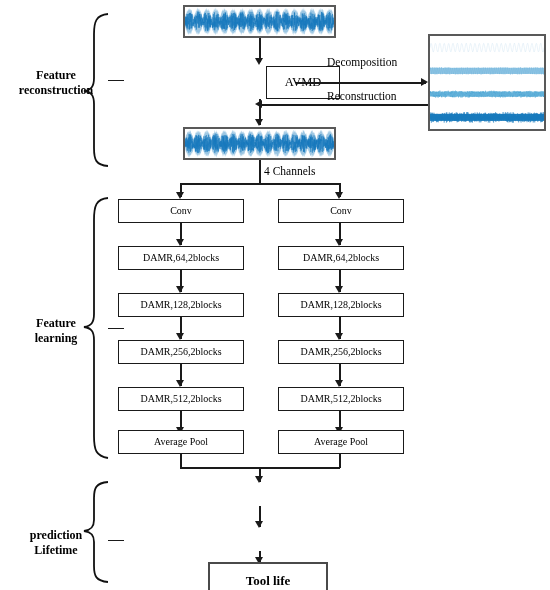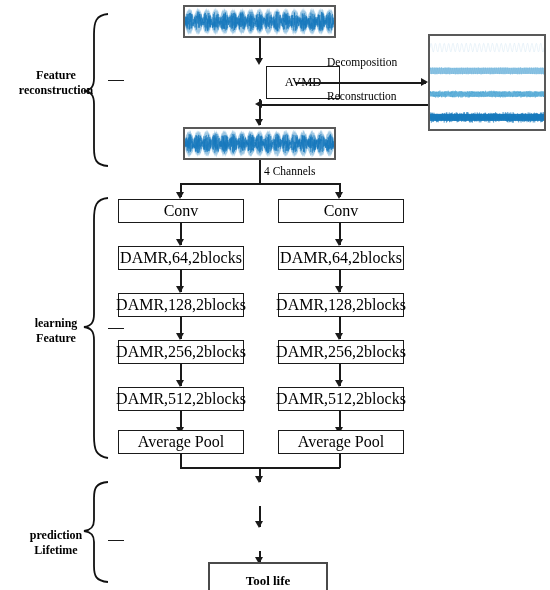--- a/index.html
+++ b/index.html
@@ -3,21 +3,21 @@
 <meta charset="utf-8">
 <style>
   html,body{margin:0;padding:0;background:#ffffff;}
   body{width:550px;height:590px;position:relative;overflow:hidden;
        font-family:"Liberation Serif","DejaVu Serif",serif;color:#000;}
   .stage{position:absolute;left:0;top:0;width:550px;height:590px;}
 
   
   .box{position:absolute;box-sizing:border-box;background:#fff;
        border:1px solid #1a1a1a;display:flex;align-items:center;
-       justify-content:center;font-size:16px;line-height:1;white-space:nowrap;}
+       justify-content:center;font-size:10px;line-height:1;white-space:nowrap;}
   .box.thick{border:2px solid #4a4a4a;}
   .box.bold{font-weight:bold;font-size:13px;}
   .box.avmd{font-size:12.5px;}
 
   
   .sigbox{position:absolute;box-sizing:border-box;background:#fff;
           border:2px solid #595959;overflow:hidden;}
   .sigbox svg{display:block;width:100%;height:100%;}
 
   
@@ -51,22 +51,22 @@
     <div>reconstruction</div>
   </div>
   <div class="ln hln" style="left:108px;top:80px;width:16px;"></div>
   <div class="brace" style="left:82px;top:12px;">
     <svg width="28" height="156" viewBox="0 0 28 156">
       <path d="M26 2 C14 3 12 10 12 22 L12 66 C12 75 9 78 2 79 C9 80 12 83 12 92 L12 136 C12 148 14 153 26 154" fill="none" stroke="#111" stroke-width="1.8"></path>
     </svg>
   </div>
 
   <div class="stagelbl" style="left:6px;top:316px;width:100px;">
+    <div>Feature</div>
     <div>learning</div>
-    <div>Feature</div>
   </div>
   <div class="ln hln" style="left:108px;top:328px;width:16px;"></div>
   <div class="brace" style="left:82px;top:196px;">
     <svg width="28" height="264" viewBox="0 0 28 264">
       <path d="M26 2 C14 3 12 10 12 24 L12 118 C12 127 9 130 2 131 C9 132 12 135 12 144 L12 240 C12 254 14 260 26 262" fill="none" stroke="#111" stroke-width="1.8"></path>
     </svg>
   </div>
 
   <div class="stagelbl" style="left:6px;top:528px;width:100px;">
     <div>prediction</div>

